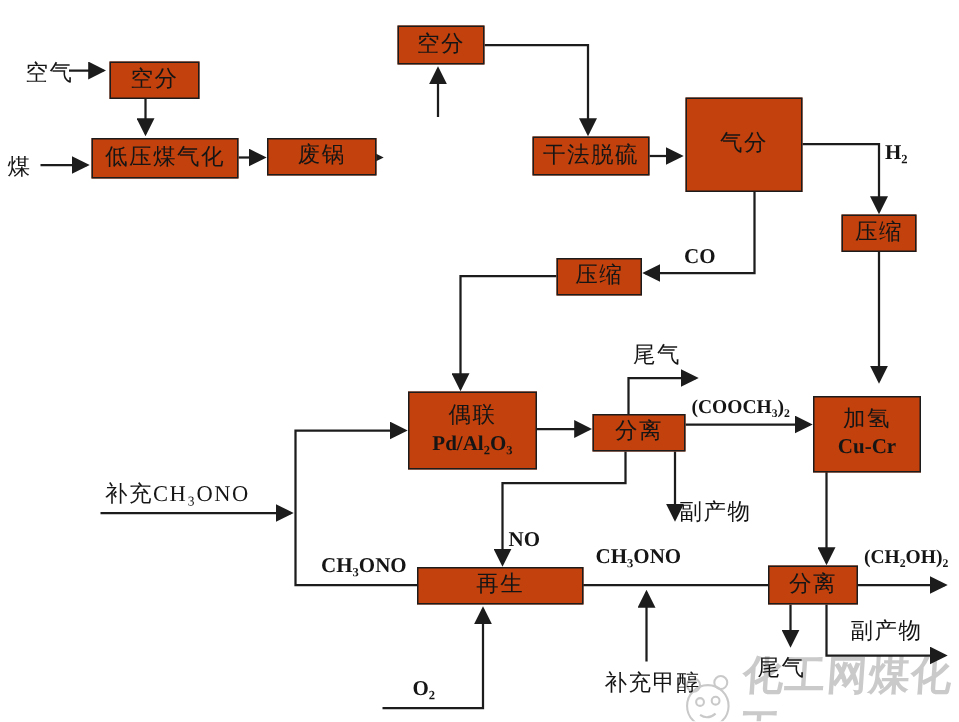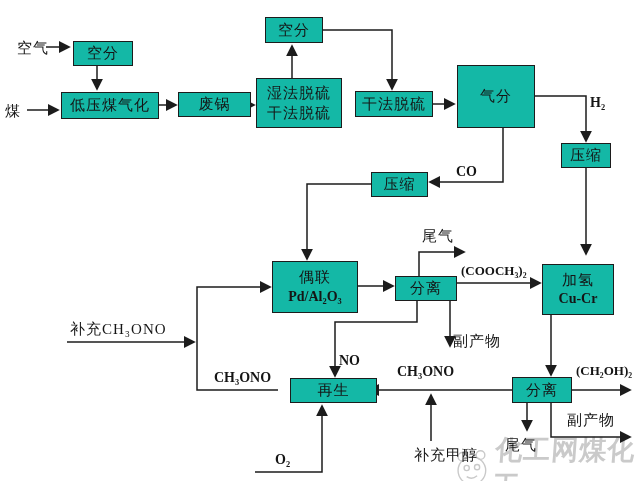--- a/index.html
+++ b/index.html
@@ -5,21 +5,21 @@
   html,body { margin:0; padding:0; background:#ffffff; }
   #stage {
     position:relative; width:639px; height:481px; overflow:hidden;
     background:#ffffff;
     font-family:"Liberation Serif","DejaVu Serif",serif;
     color:#151515;
   }
   svg.wires { position:absolute; left:0; top:0; z-index:2; }
   .node {
     position:absolute; z-index:3; box-sizing:border-box;
-    border:1.6px solid #1c1c1c; background:#14b8a6;
+    border:1.6px solid #1c1c1c; background:#c2410c;
     display:flex; flex-direction:column; justify-content:center;
     text-align:center; font-size:15px; line-height:1.35; letter-spacing:1px;
   }
   .node .sub { font-size:14px; font-weight:bold; letter-spacing:0; }
   .lbl { position:absolute; z-index:4; white-space:nowrap; }
   .cn  { font-size:15px; letter-spacing:1px; }
   .formula { font-size:14px; font-weight:bold; letter-spacing:0; }
   .small-formula { font-size:13px; font-weight:bold; letter-spacing:0; }
   #watermark {
     position:absolute; left:452px; top:432px; z-index:1;
@@ -91,24 +91,20 @@
   </div>
   <div class="node" style="left:61px;  top:92px;  width:98px; height:27px">
     <span>低压煤气化</span>
   </div>
   <div class="node" style="left:178px; top:92px;  width:73px; height:25px">
     <span>废锅</span>
   </div>
   <div class="node" style="left:265px; top:17px;  width:58px; height:26px">
     <span>空分</span>
   </div>
-  <div class="node" style="left:256px; top:78px;  width:86px; height:50px">
-    <span>湿法脱硫</span>
-    <span>干法脱硫</span>
-  </div>
   <div class="node" style="left:355px; top:91px;  width:78px; height:26px">
     <span>干法脱硫</span>
   </div>
   <div class="node" style="left:457px; top:65px;  width:78px; height:63px">
     <span>气分</span>
   </div>
   <div class="node" style="left:561px; top:143px; width:50px; height:25px">
     <span>压缩</span>
   </div>
   <div class="node" style="left:371px; top:172px; width:57px; height:25px">
@@ -118,37 +114,37 @@
     <span>偶联</span>
     <span class="sub">Pd/Al₂O₃</span>
   </div>
   <div class="node" style="left:395px; top:276px; width:62px; height:25px">
     <span>分离</span>
   </div>
   <div class="node" style="left:542px; top:264px; width:72px; height:51px">
     <span>加氢</span>
     <span class="sub">Cu-Cr</span>
   </div>
-  <div class="node" style="left:290px; top:378px; width:87px; height:25px">
+  <div class="node" style="left:278px; top:378px; width:111px; height:25px">
     <span>再生</span>
   </div>
   <div class="node" style="left:512px; top:377px; width:60px; height:26px">
     <span>分离</span>
   </div>
 
   <span class="lbl cn" style="left:17px;  top:39px">空气</span>
   <span class="lbl cn" style="left:5px;   top:102px">煤</span>
   <span class="lbl formula" style="left:590px; top:95px">H₂</span>
   <span class="lbl formula" style="left:456px; top:164px">CO</span>
   <span class="lbl cn" style="left:422px; top:227px">尾气</span>
   <span class="lbl small-formula" style="left:461px; top:263px">(COOCH₃)₂</span>
   <span class="lbl cn" style="left:453px; top:332px">副产物</span>
   <span class="lbl cn" style="left:70px;  top:320px">补充CH₃ONO</span>
   <span class="lbl formula" style="left:214px; top:370px">CH₃ONO</span>
   <span class="lbl formula" style="left:339px; top:353px">NO</span>
   <span class="lbl formula" style="left:397px; top:364px">CH₃ONO</span>
   <span class="lbl formula" style="left:275px; top:452px">O₂</span>
-  <span class="lbl cn" style="left:414px; top:446px">补充甲醇</span>
+  <span class="lbl cn" style="left:403px; top:446px">补充甲醇</span>
   <span class="lbl small-formula" style="left:576px; top:363px">(CH₂OH)₂</span>
   <span class="lbl cn" style="left:567px; top:411px">副产物</span>
   <span class="lbl cn dark-over-wm" style="left:505px; top:436px">尾气</span>
 
 </div>
 
 </body></html>

